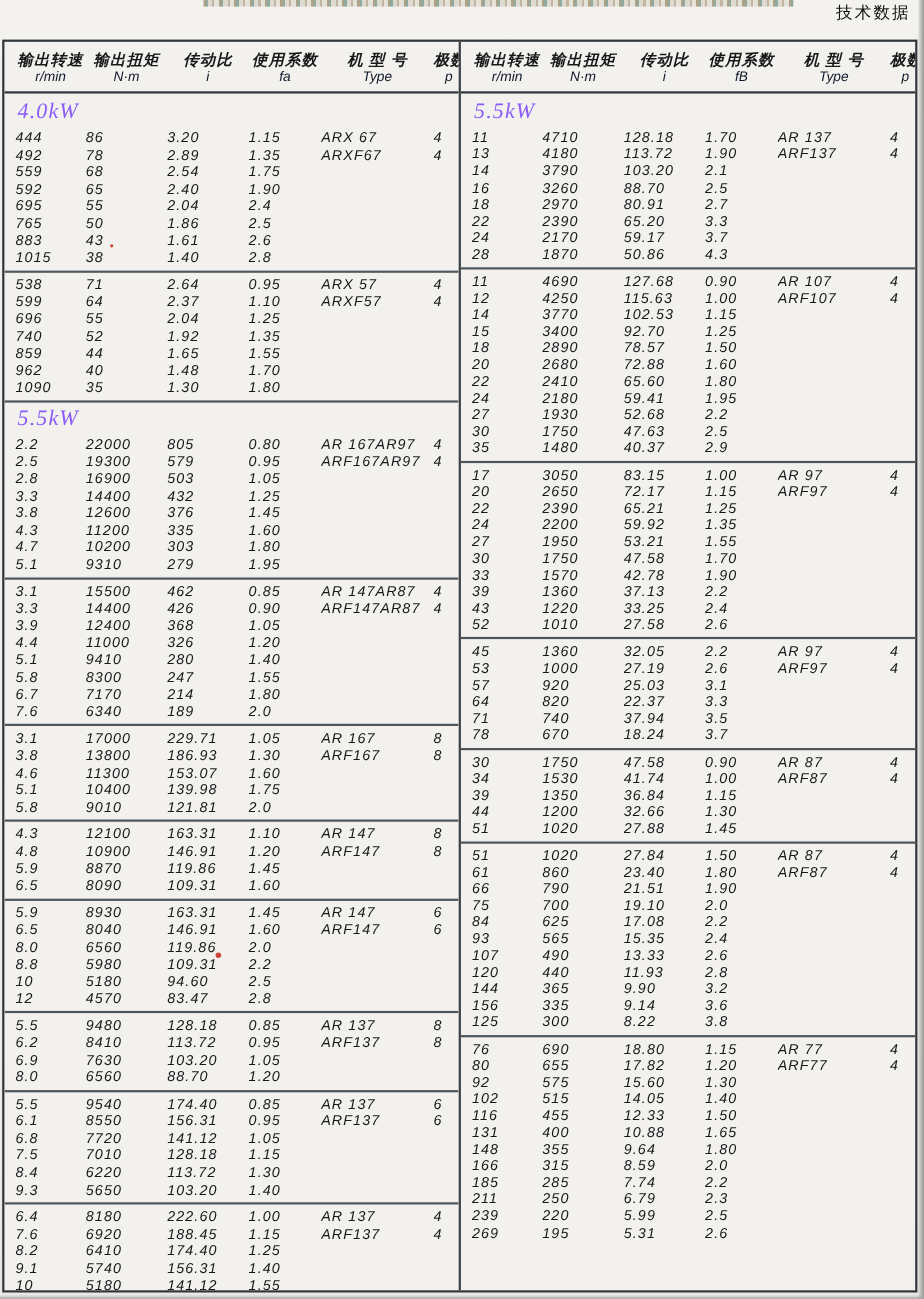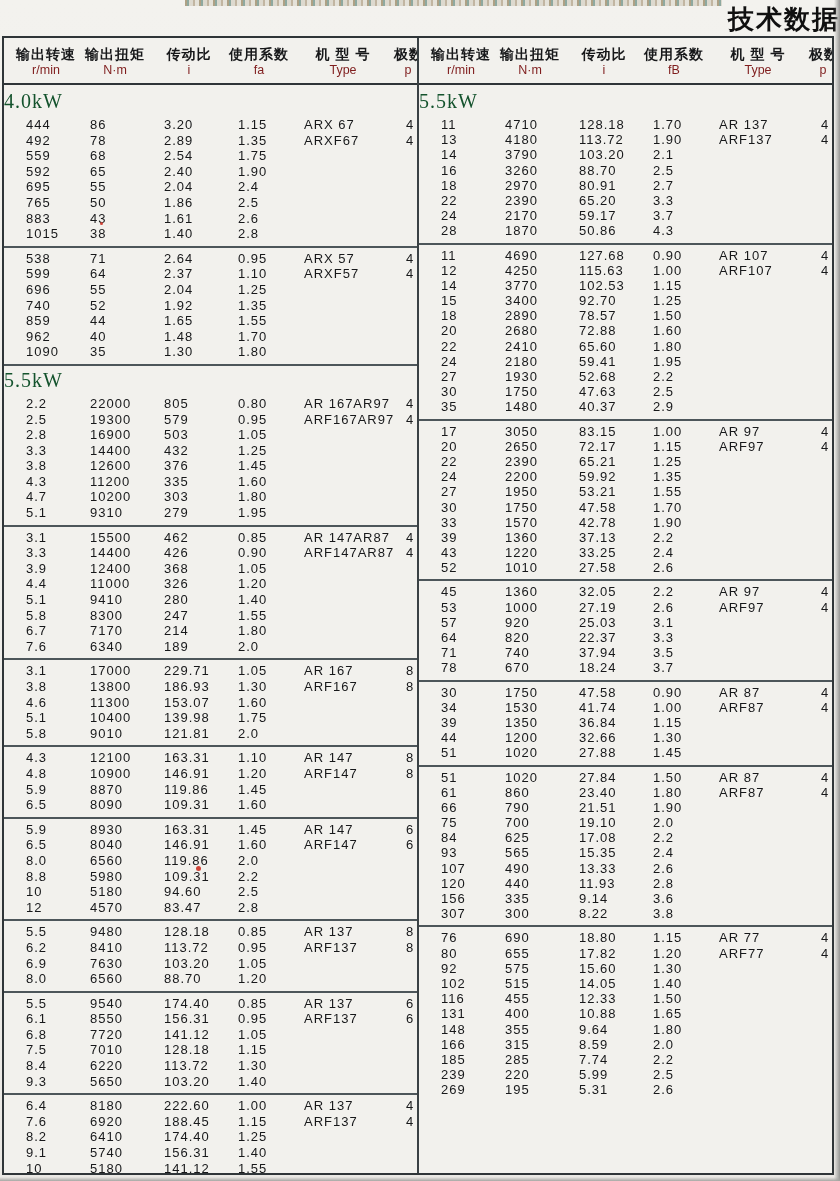--- a/index.html
+++ b/index.html
@@ -7,37 +7,37 @@
     width:840px;height:1181px;position:relative;overflow:hidden;
     background:#e9e8e4;font-family:"Liberation Sans",sans-serif;color:#17181a;
   }
   .page{position:absolute;inset:0;background:linear-gradient(180deg,#f3f2ee 0%,#efeeea 60%,#eae8e4 100%);}
   .edge-right{position:absolute;top:0;right:0;width:6px;height:100%;
     background:linear-gradient(90deg,rgba(120,120,118,0) 0%,#969694 100%);}
   .edge-bottom{position:absolute;left:0;bottom:0;width:100%;height:4px;
     background:linear-gradient(180deg,rgba(120,120,118,0) 0%,#a7a7a4 100%);}
   .top-strip{position:absolute;left:185px;top:0;width:537px;height:6px;opacity:.85;
     background:repeating-linear-gradient(90deg,#a39372 0 2px,#7c9c92 2px 4px,#d9d5c9 4px 8px,#b9ab94 8px 10px,#e2dfd5 10px 14px);}
-  .page-title{position:absolute;top:2px;right:0;font-size:26px;font-weight:bold;letter-spacing:2px;color:#101010;}
+  .page-title{position:absolute;top:2px;right:12px;font-size:15px;font-weight:normal;letter-spacing:2px;color:#101010;}
 
   .data-table{position:absolute;left:2px;right:6px;top:36px;bottom:6px;
-    border:2px solid #2f3538;background:#f2f1ed;display:flex;}
+    border:2px solid #2f3538;background:#f2f1ed;display:flex;font-style:italic;}
   .half{flex:1;display:flex;flex-direction:column;overflow:hidden;}
   .half.right{border-left:2px solid #3a4144;}
 
   .rowgrid{display:grid;grid-template-columns:64px 74px 74px 66px 102px 28px;padding-left:10px;}
   .col-header{padding-top:7px;padding-bottom:5px;border-bottom:2px solid #2f3538;}
   .hcell{text-align:center;}
   .hlabel{font-size:14px;font-weight:bold;letter-spacing:1px;line-height:18px;white-space:nowrap;}
-  .hunit{font-size:12.5px;line-height:15px;color:#7f1d1d;}
+  .hunit{font-size:12.5px;line-height:15px;color:#0f172a;}
 
   .col-body{flex:1;overflow:hidden;padding-top:2px;}
   .section-label{font-family:"Liberation Serif",serif;font-size:20px;height:27px;line-height:29px;
-    letter-spacing:1px;color:#14532d;}
-  .block{padding:3px 12px 4px;}
+    padding-left:12px;letter-spacing:1px;color:#8b5cf6;}
+  .block{padding:3px 0 4px;}
   .sep{border-top:2px solid #4d565a;}
   .row{height:var(--rh);line-height:var(--rh);font-size:13px;letter-spacing:1px;white-space:pre;}
   .left-col{--rh:15.6px;}
   .right-col{--rh:15.2px;}
   .cell{overflow:hidden;}
 
   .dot{position:absolute;border-radius:50%;background:#d04438;}
   .dot1{left:196px;top:866px;width:5px;height:5px;}
   .dot2{left:100px;top:222px;width:3px;height:3px;}
 </style>
@@ -259,34 +259,36 @@
           <div class="sep"></div>
           <div class="block">
             <div class="row rowgrid"><div class="cell c0">51</div><div class="cell c1">1020</div><div class="cell c2">27.84</div><div class="cell c3">1.50</div><div class="cell c4">AR 87</div><div class="cell c5">4</div></div>
             <div class="row rowgrid"><div class="cell c0">61</div><div class="cell c1">860</div><div class="cell c2">23.40</div><div class="cell c3">1.80</div><div class="cell c4">ARF87</div><div class="cell c5">4</div></div>
             <div class="row rowgrid"><div class="cell c0">66</div><div class="cell c1">790</div><div class="cell c2">21.51</div><div class="cell c3">1.90</div><div class="cell c4"></div><div class="cell c5"></div></div>
             <div class="row rowgrid"><div class="cell c0">75</div><div class="cell c1">700</div><div class="cell c2">19.10</div><div class="cell c3">2.0</div><div class="cell c4"></div><div class="cell c5"></div></div>
             <div class="row rowgrid"><div class="cell c0">84</div><div class="cell c1">625</div><div class="cell c2">17.08</div><div class="cell c3">2.2</div><div class="cell c4"></div><div class="cell c5"></div></div>
             <div class="row rowgrid"><div class="cell c0">93</div><div class="cell c1">565</div><div class="cell c2">15.35</div><div class="cell c3">2.4</div><div class="cell c4"></div><div class="cell c5"></div></div>
             <div class="row rowgrid"><div class="cell c0">107</div><div class="cell c1">490</div><div class="cell c2">13.33</div><div class="cell c3">2.6</div><div class="cell c4"></div><div class="cell c5"></div></div>
             <div class="row rowgrid"><div class="cell c0">120</div><div class="cell c1">440</div><div class="cell c2">11.93</div><div class="cell c3">2.8</div><div class="cell c4"></div><div class="cell c5"></div></div>
+            <div class="row rowgrid"><div class="cell c0">144</div><div class="cell c1">365</div><div class="cell c2">9.90</div><div class="cell c3">3.2</div><div class="cell c4"></div><div class="cell c5"></div></div>
             <div class="row rowgrid"><div class="cell c0">156</div><div class="cell c1">335</div><div class="cell c2">9.14</div><div class="cell c3">3.6</div><div class="cell c4"></div><div class="cell c5"></div></div>
-            <div class="row rowgrid"><div class="cell c0">307</div><div class="cell c1">300</div><div class="cell c2">8.22</div><div class="cell c3">3.8</div><div class="cell c4"></div><div class="cell c5"></div></div>
+            <div class="row rowgrid"><div class="cell c0">125</div><div class="cell c1">300</div><div class="cell c2">8.22</div><div class="cell c3">3.8</div><div class="cell c4"></div><div class="cell c5"></div></div>
           </div>
           <div class="sep"></div>
           <div class="block">
             <div class="row rowgrid"><div class="cell c0">76</div><div class="cell c1">690</div><div class="cell c2">18.80</div><div class="cell c3">1.15</div><div class="cell c4">AR 77</div><div class="cell c5">4</div></div>
             <div class="row rowgrid"><div class="cell c0">80</div><div class="cell c1">655</div><div class="cell c2">17.82</div><div class="cell c3">1.20</div><div class="cell c4">ARF77</div><div class="cell c5">4</div></div>
             <div class="row rowgrid"><div class="cell c0">92</div><div class="cell c1">575</div><div class="cell c2">15.60</div><div class="cell c3">1.30</div><div class="cell c4"></div><div class="cell c5"></div></div>
             <div class="row rowgrid"><div class="cell c0">102</div><div class="cell c1">515</div><div class="cell c2">14.05</div><div class="cell c3">1.40</div><div class="cell c4"></div><div class="cell c5"></div></div>
             <div class="row rowgrid"><div class="cell c0">116</div><div class="cell c1">455</div><div class="cell c2">12.33</div><div class="cell c3">1.50</div><div class="cell c4"></div><div class="cell c5"></div></div>
             <div class="row rowgrid"><div class="cell c0">131</div><div class="cell c1">400</div><div class="cell c2">10.88</div><div class="cell c3">1.65</div><div class="cell c4"></div><div class="cell c5"></div></div>
             <div class="row rowgrid"><div class="cell c0">148</div><div class="cell c1">355</div><div class="cell c2">9.64</div><div class="cell c3">1.80</div><div class="cell c4"></div><div class="cell c5"></div></div>
             <div class="row rowgrid"><div class="cell c0">166</div><div class="cell c1">315</div><div class="cell c2">8.59</div><div class="cell c3">2.0</div><div class="cell c4"></div><div class="cell c5"></div></div>
             <div class="row rowgrid"><div class="cell c0">185</div><div class="cell c1">285</div><div class="cell c2">7.74</div><div class="cell c3">2.2</div><div class="cell c4"></div><div class="cell c5"></div></div>
+            <div class="row rowgrid"><div class="cell c0">211</div><div class="cell c1">250</div><div class="cell c2">6.79</div><div class="cell c3">2.3</div><div class="cell c4"></div><div class="cell c5"></div></div>
             <div class="row rowgrid"><div class="cell c0">239</div><div class="cell c1">220</div><div class="cell c2">5.99</div><div class="cell c3">2.5</div><div class="cell c4"></div><div class="cell c5"></div></div>
             <div class="row rowgrid"><div class="cell c0">269</div><div class="cell c1">195</div><div class="cell c2">5.31</div><div class="cell c3">2.6</div><div class="cell c4"></div><div class="cell c5"></div></div>
           </div>
         </div>
     </div>
 
   </div>
 
   <div class="dot dot1"></div>
   <div class="dot dot2"></div>

